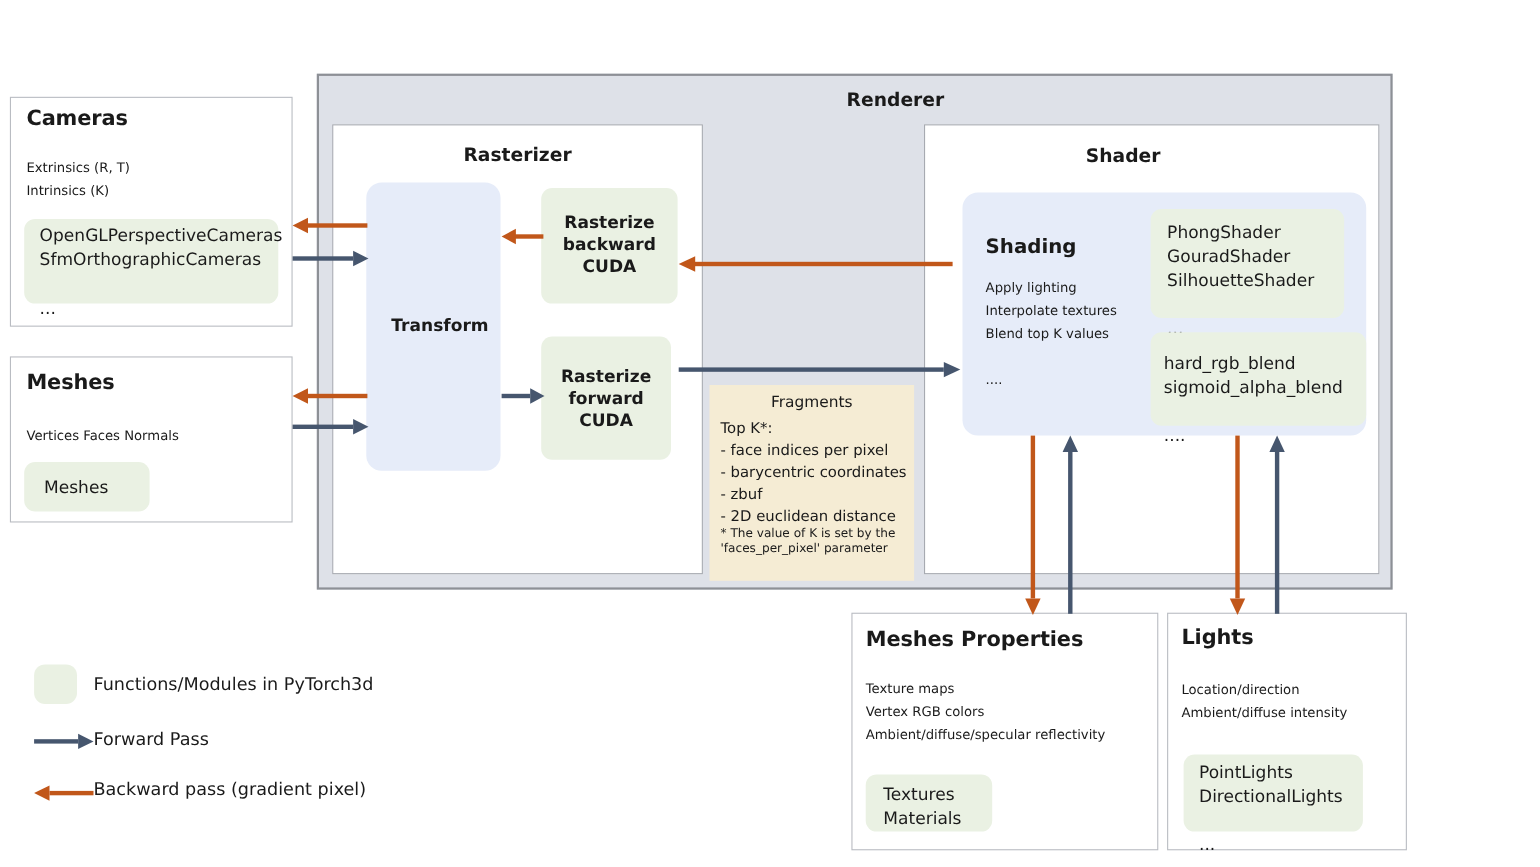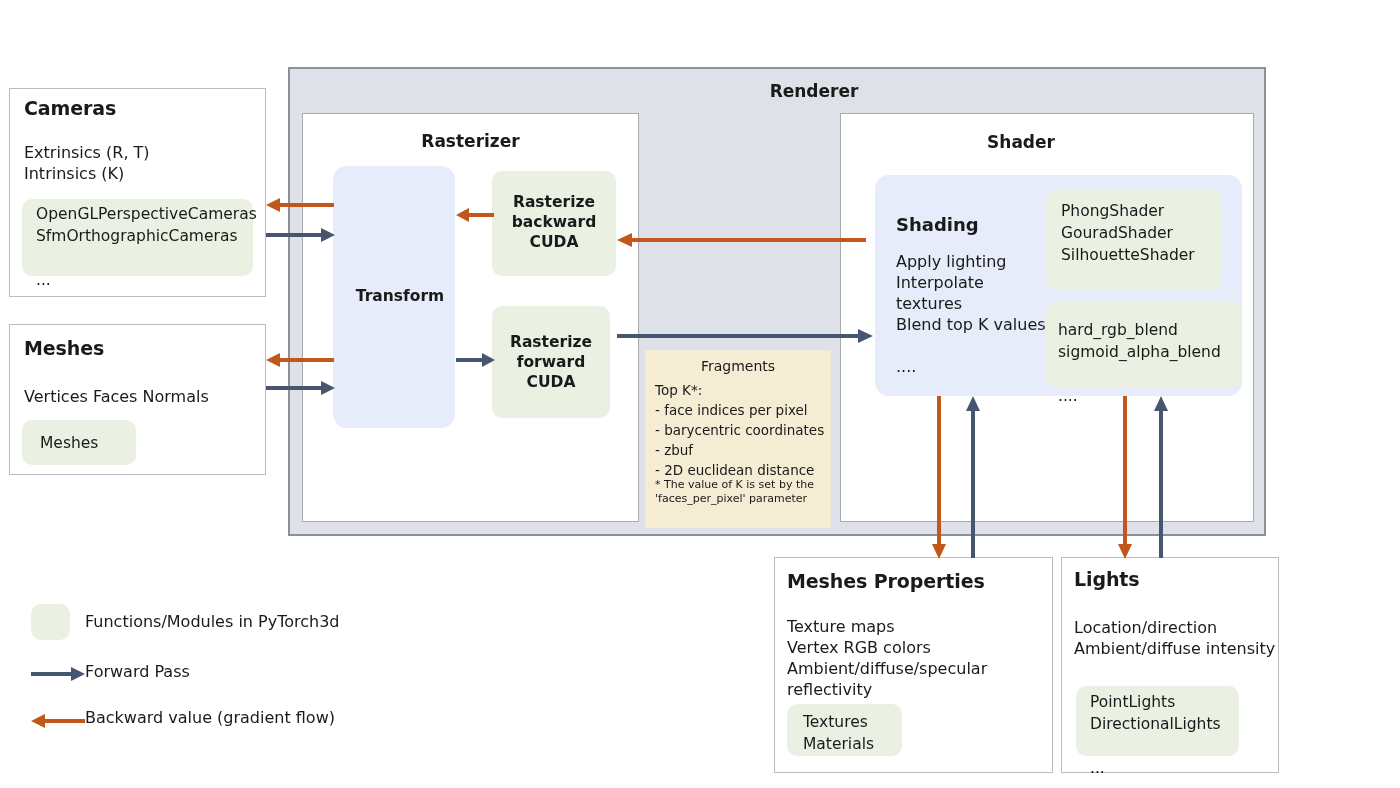--- a/index.html
+++ b/index.html
@@ -27,21 +27,21 @@
     background:#e6ecf9;border-radius:14px;box-sizing:border-box;
   }
   .creambox{
     background:#f5ecd4;box-sizing:border-box;
   }
 
   
   .h-title{font-weight:bold;font-size:19px;letter-spacing:-0.1px;}
   .p-title{font-weight:bold;font-size:18px;}
   .sec-title{font-weight:bold;font-size:17px;text-align:center;}
-  .body-txt{font-size:16px;line-height:21px;white-space:pre-line;}
+  .body-txt{font-size:12px;line-height:21px;white-space:pre-line;}
   .mono-list{font-size:15.5px;line-height:22px;white-space:pre-line;}
   .bold-mid{font-weight:bold;font-size:15.5px;line-height:20px;white-space:pre-line;text-align:center;}
   .frag-title{font-weight:normal;font-size:14px;text-align:center;}
   .frag-txt{font-size:13.5px;line-height:20px;white-space:pre-line;}
   .frag-note{font-size:11px;line-height:14px;white-space:pre-line;}
   .legend-txt{font-size:16px;}
 
   
   .arrow-h{position:absolute;height:0;}
   .arrow-h .shaft{position:absolute;height:4px;top:0;left:0;}
@@ -211,13 +211,13 @@
 <div class="arrow-h" style="left:31px;top:672px;width:54px;">
   <div class="shaft" style="left:0;width:40px;background:#46566e;"></div>
   <div class="head" style="left:40px;border-left:14px solid #46566e;"></div>
 </div>
 <div class="abs legend-txt" style="left:85px;top:662px;">Forward Pass</div>
 
 <div class="arrow-h" style="left:31px;top:719px;width:54px;">
   <div class="shaft" style="left:14px;width:40px;background:#c1571a;"></div>
   <div class="head" style="left:0;border-right:14px solid #c1571a;"></div>
 </div>
-<div class="abs legend-txt" style="left:85px;top:708px;">Backward value (gradient flow)</div>
+<div class="abs legend-txt" style="left:85px;top:708px;">Backward pass (gradient pixel)</div>
 
 </body></html>

